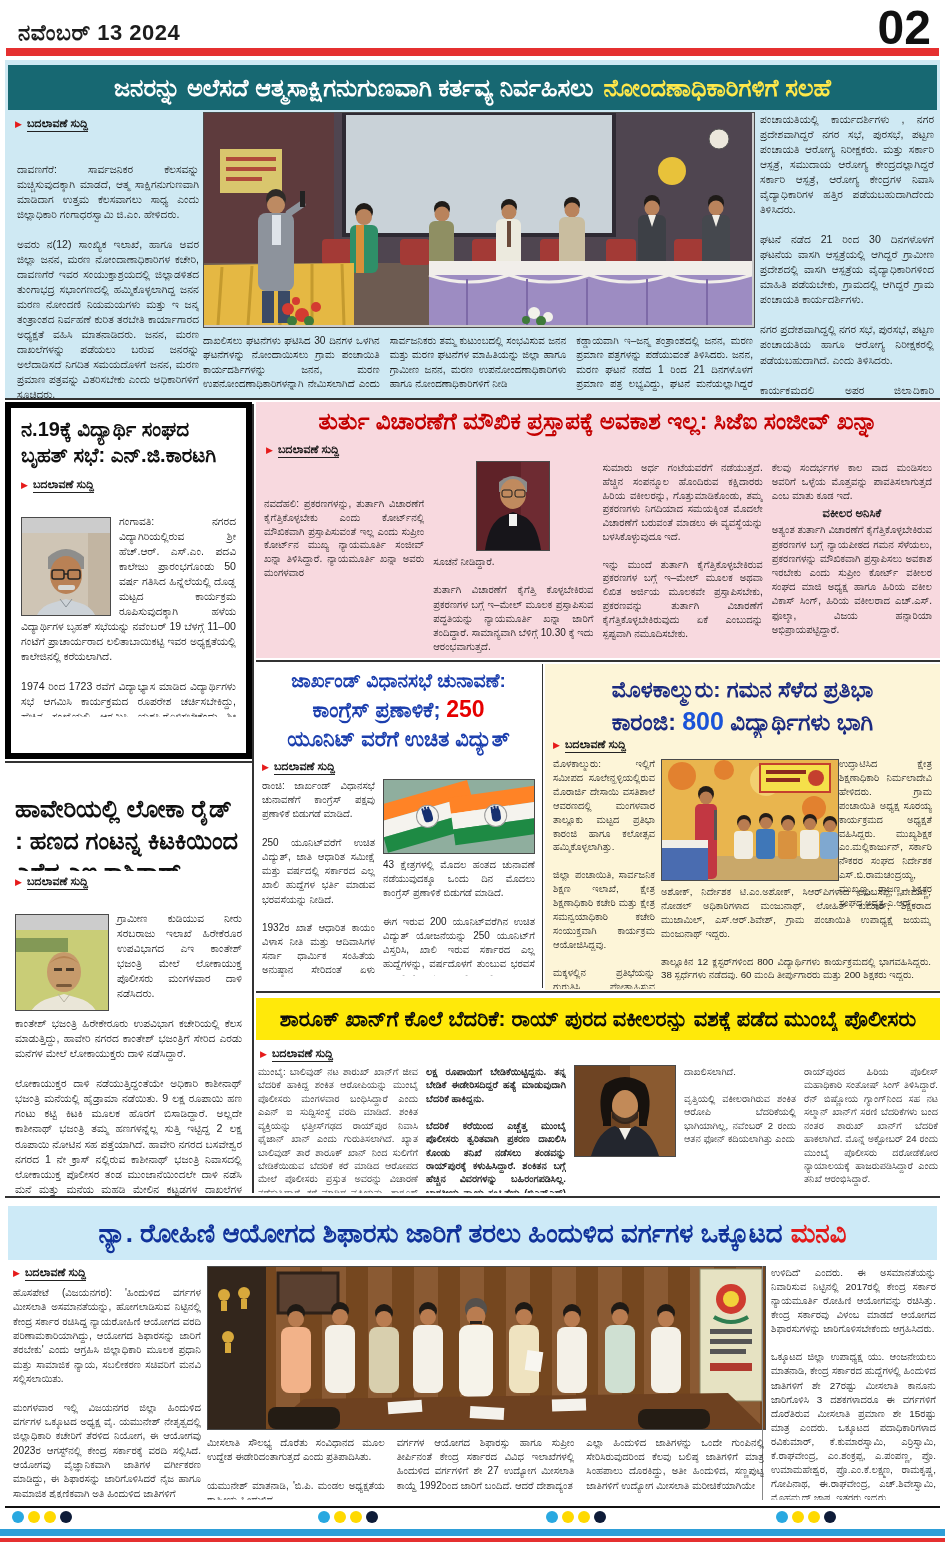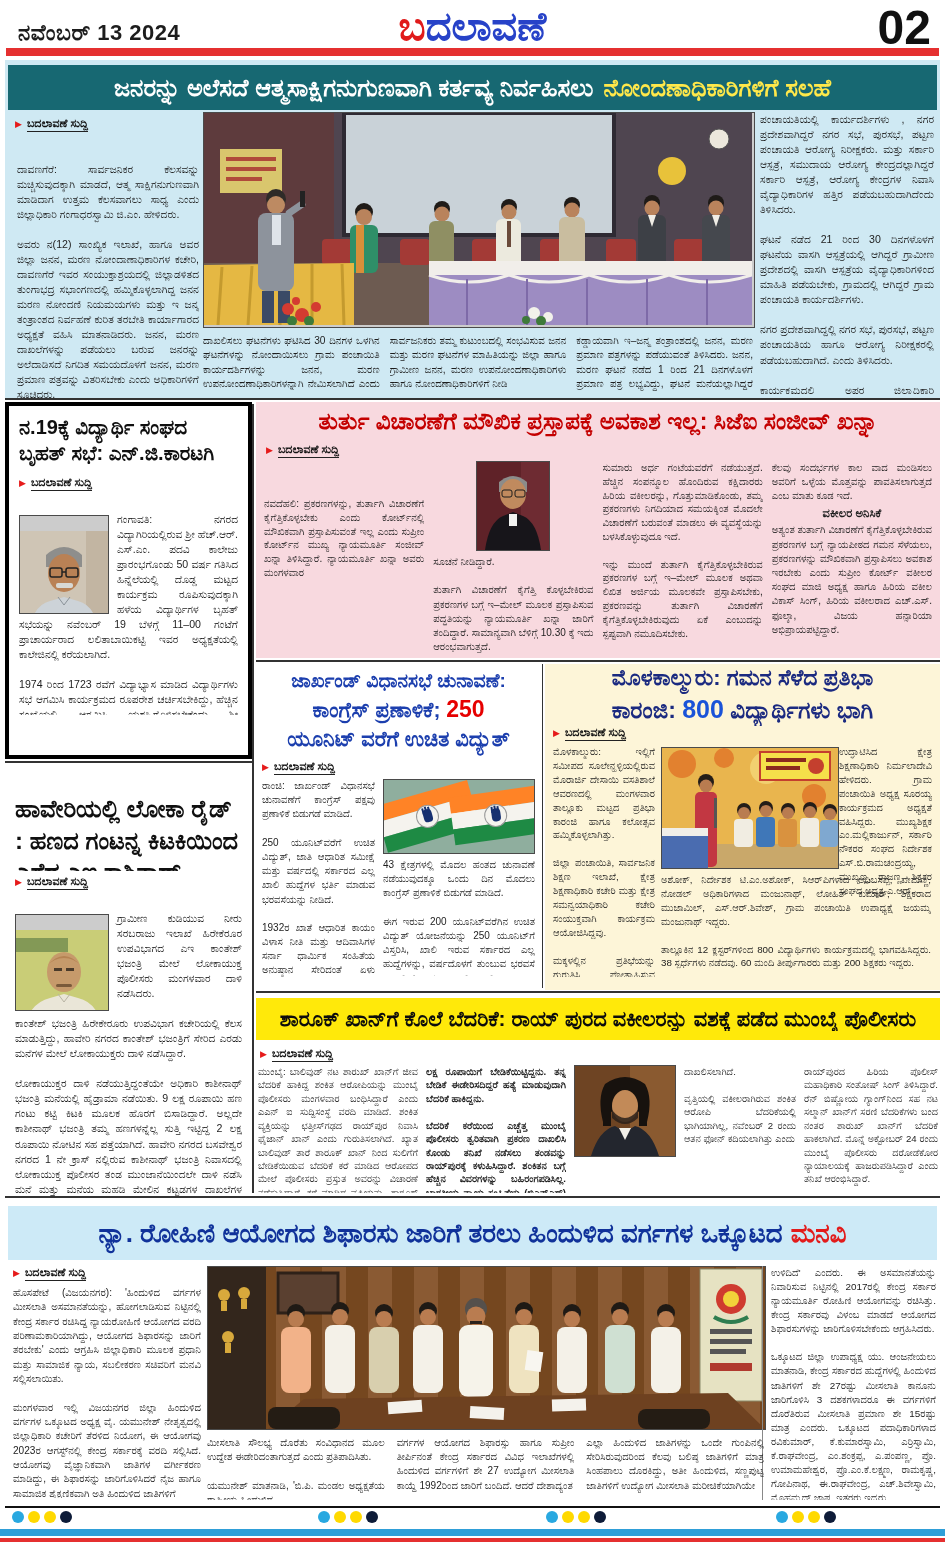--- a/index.html
+++ b/index.html
@@ -25,21 +25,21 @@
   .lead-banner .hy{color:#ffe84a;font-size:24px;font-weight:bold;}
   .lead-byline{left:10px;top:57px;}
   .lead-colL{left:12px;top:78px;width:182px;height:254px;margin-top:24px;}
   .lead-photo{left:198px;top:52px;width:550px;height:214px;}
   .lead-caps{left:198px;top:274px;width:550px;height:60px;display:flex;gap:10px;}
   .lead-caps .capcol{flex:1;font-size:10.2px;}
   .lead-colR{left:755px;top:52px;width:174px;height:282px;}
   
   .hr{background:#333;} .vr{background:#333;}
   
-  .student{left:5px;top:402px;width:247px;height:357px;background:#fff;border:4px solid #000000;box-sizing:border-box;padding:8px 10px;}
+  .student{left:5px;top:402px;width:247px;height:357px;background:#fff;border:6px solid #000000;box-sizing:border-box;padding:8px 10px;}
   .student-h{font-size:20px;font-weight:bold;line-height:1.3;color:#101010;height:56px;overflow:hidden;}
   .student-photo{float:left;width:88px;height:97px;margin:3px 8px 3px 0;}
   .student-body{margin-top:6px;height:218px;}
   
   .cji{left:256px;top:402px;width:684px;height:256px;background:#f8d9df;box-sizing:border-box;padding:6px 8px;}
   .cji-h{text-align:center;font-size:23px;font-weight:bold;color:#c40000;white-space:nowrap;overflow:hidden;height:33px;}
   .cji-cols{display:flex;gap:9px;height:192px;overflow:hidden;margin-top:3px;}
   .cji-col{flex:1;font-size:10px;line-height:1.38;}
   .cji-photo{width:72px;height:88px;margin:0 auto 4px;}
   .cji-sub{font-weight:bold;text-align:center;font-size:11.5px;margin:2px 0;}
@@ -47,21 +47,21 @@
   .jh{left:256px;top:664px;width:285px;height:326px;box-sizing:border-box;padding:4px 6px;background:#fff;}
   .jh-h{text-align:center;font-weight:bold;line-height:1.35;overflow:hidden;height:92px;}
   .jh-h .l1{font-size:19px;color:#1c3fae;display:block;}
   .jh-h .l2{font-size:21px;color:#1c3fae;display:block;}
   .jh-h .num{color:#e60000;font-size:23px;}
   .jh-cols{display:flex;gap:8px;height:198px;overflow:hidden;margin-top:4px;}
   .jh-c1{flex:1;font-size:10px;}
   .jh-c2{width:152px;font-size:10px;}
   .jh-photo{width:150px;height:73px;margin-bottom:4px;}
   
-  .mk{left:545px;top:664px;width:395px;height:326px;background:#fdf5d8;box-sizing:border-box;padding:0 8px;}
+  .mk{left:545px;top:664px;width:395px;height:326px;background:#fdf5d8;box-sizing:border-box;padding:12px 8px;}
   .mk-h{text-align:center;font-weight:bold;line-height:1.3;height:62px;overflow:hidden;}
   .mk-h .l1{display:block;font-size:22px;color:#1b2a80;}
   .mk-h .l2{display:block;font-size:23px;color:#1b2a80;}
   .mk-h .num{color:#1a53d8;font-size:25px;}
   .mk-body{position:relative;height:232px;margin-top:4px;}
   .mk-c1{position:absolute;left:0;top:0;width:102px;height:232px;font-size:9.8px;}
   .mk-photo{position:absolute;left:108px;top:2px;width:176px;height:120px;}
   .mk-cR{position:absolute;right:0;top:0;width:93px;height:232px;font-size:9.8px;}
   .mk-cB{position:absolute;left:108px;top:128px;width:270px;height:100px;font-size:9.8px;}
   
@@ -95,23 +95,20 @@
   .dot.b{background:#29a8e0;} .dot.y{background:#ffd900;} .dot.k{background:#0d1b38;}
   .bar-blue{left:0;top:1529px;width:945px;height:7px;background:#2f9fd8;}
   .bar-red{left:0;top:1538px;width:945px;height:4px;background:#e53030;}
 </style>
 </head>
 <body>
 
 <div class="page">
 
   <div class="abs date">ನವೆಂಬರ್ 13  2024</div>
-  <div class="abs masthead">
-    <span class="m1">ಬ</span><span class="m2">ದಲಾವಣೆ</span>
-  </div>
   <div class="abs pagenum">02</div>
   <div class="abs redbar"></div>
 
   <div class="abs lead">
     <div class="abs lead-banner">
       <span class="hw">ಜನರನ್ನು ಅಲೆಸದೆ ಆತ್ಮಸಾಕ್ಷಿಗನುಗುಣವಾಗಿ ಕರ್ತವ್ಯ ನಿರ್ವಹಿಸಲು</span>
       <span class="hy">ನೋಂದಣಾಧಿಕಾರಿಗಳಿಗೆ ಸಲಹೆ</span>
     </div>
     <div class="abs lead-byline byline">
       <span class="tri">▶</span>

